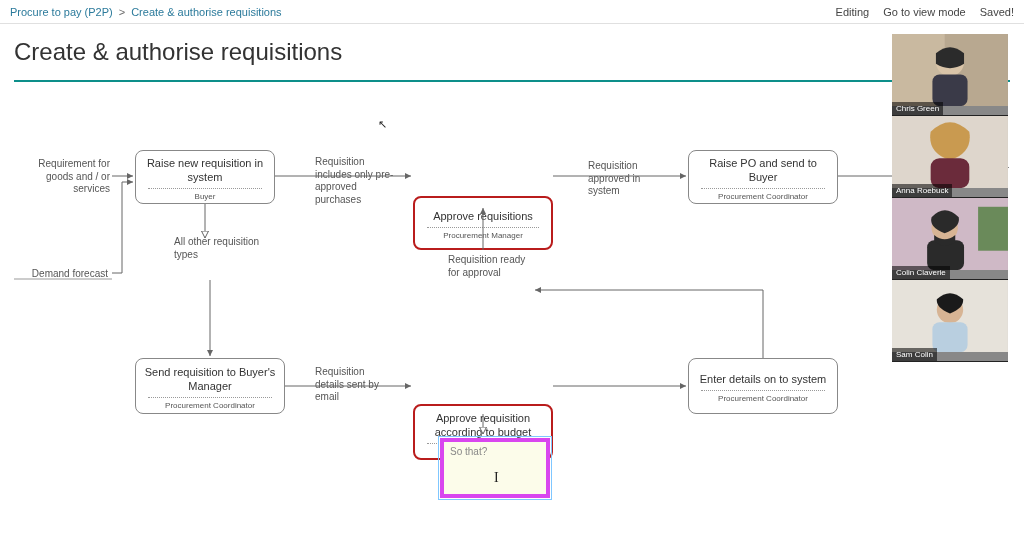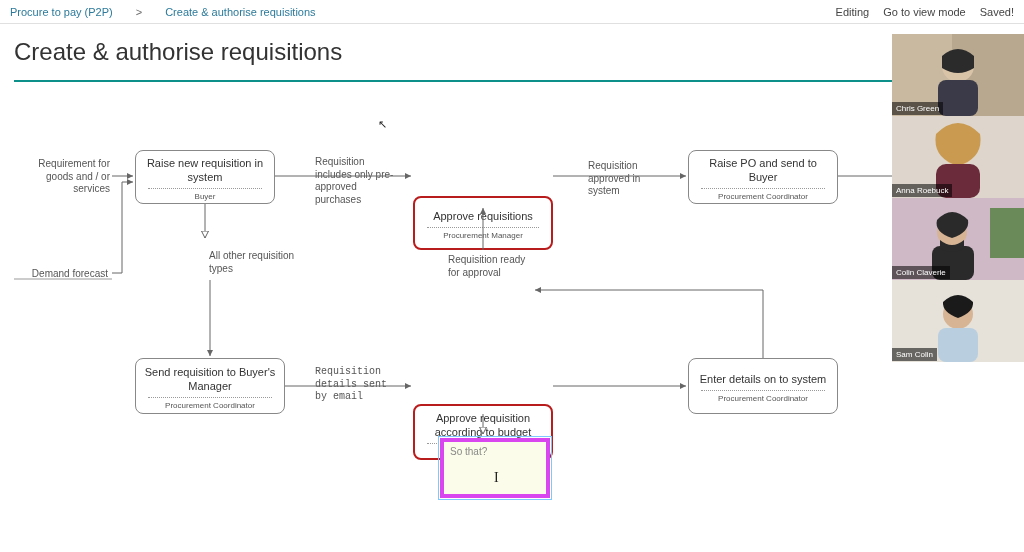--- a/index.html
+++ b/index.html
@@ -1,19 +1,19 @@
 <!DOCTYPE html>
 <html><head>
 <meta charset="utf-8">
 <style>
   * { box-sizing: border-box; margin: 0; padding: 0; }
   html, body { width: 1024px; height: 552px; font-family: Arial, Helvetica, sans-serif; background: #fff; overflow: hidden; }
 
   .topbar { height: 24px; border-bottom: 1px solid #e0e0e0; display: flex; align-items: center; padding: 0 10px; font-size: 11px; color: #5a7f8f; }
-  .topbar .bc { display: flex; gap: 23px; align-items: center; }
+  .topbar .bc { display: flex; gap: 6px; align-items: center; }
   .topbar .bc a { color: #2b7a9b; text-decoration: none; }
   .topbar .sep { color: #6b6b6b; }
   .topbar .spacer { flex: 1; }
   .topbar .right { display: flex; gap: 14px; color: #444; }
 
   .title-wrap { padding: 14px 14px 8px; }
   .title { font-size: 24px; font-weight: 400; color: #333; }
   .rule { height: 2px; background: #0d8f8a; margin-top: 14px; }
 
   .canvas { position: relative; width: 1024px; height: calc(552px - 24px - 60px); }
@@ -24,21 +24,21 @@
   .node .divider { border-top: 1px dotted #999; margin: 4px 4px 3px; }
   .node .role { font-size: 8px; color: #555; }
 
   .label { position: absolute; font-size: 10px; color: #555; text-align: left; line-height: 1.25; }
 
   .annot { position: absolute; border: 4px solid #d946ef; background: #fcfcea; outline: 1px solid #7fc7ff; outline-offset: 1px; font-size: 10px; color: #888; padding: 4px 6px; }
 
   svg.arrow { position: absolute; overflow: visible; pointer-events: none; }
 
   .video-panel { position: absolute; top: 34px; right: 0; width: 132px; display: flex; flex-direction: column; }
-  .tile { position: relative; width: 132px; height: 82px; background: #888; border-bottom: 1px solid #222; }
+  .tile { position: relative; width: 116px; height: 82px; background: #888; border-bottom: 1px solid #222; }
   .tile .bg { position:absolute; inset:0; }
   .tile .nameplate { position: absolute; left: 0; bottom: 0; background: rgba(0,0,0,.55); color: #fff; font-size: 8px; padding: 2px 4px; }
   .tile svg { display:block; }
 
   .cursor-i { position:absolute; font-family: serif; font-size: 14px; color:#222; }
   .cursor-a { position:absolute; font-size: 11px; color:#222; }
 </style>
 </head>
 <body>
 
@@ -60,23 +60,23 @@
   <div class="title">Create &amp; authorise requisitions</div>
   <div class="rule"></div>
 </div>
 
 <div class="canvas">
 
   <div class="label" style="left:20px; top:68px; width:90px; text-align:right;">Requirement for goods and / or services</div>
   <div class="label" style="left:20px; top:178px; width:88px; text-align:right;">Demand forecast</div>
   <div class="label" style="left:315px; top:66px; width:80px;">Requisition includes only pre-approved purchases</div>
   <div class="label" style="left:588px; top:70px; width:76px;">Requisition approved in system</div>
-  <div class="label" style="left:174px; top:160px; width:100px;margin-left:35px;">All other requisition types</div>
+  <div class="label" style="left:174px; top:146px; width:100px;">All other requisition types</div>
   <div class="label" style="left:448px; top:164px; width:80px;">Requisition ready for approval</div>
-  <div class="label" style="left:315px; top:276px; width:80px;font-family:Liberation Mono, monospace;">Requisition details sent by email</div>
+  <div class="label" style="left:315px; top:276px; width:80px;">Requisition details sent by email</div>
   <div class="label" style="left:988px; top:74px; width:36px;">
     <span>Appr</span><br><span>requ</span>
   </div>
 
   <div class="node" style="left:135px; top:60px; width:140px; height:54px;">
     <div class="nt">Raise new requisition in system</div>
     <div class="divider"></div>
     <div class="role">Buyer</div>
   </div>
 

